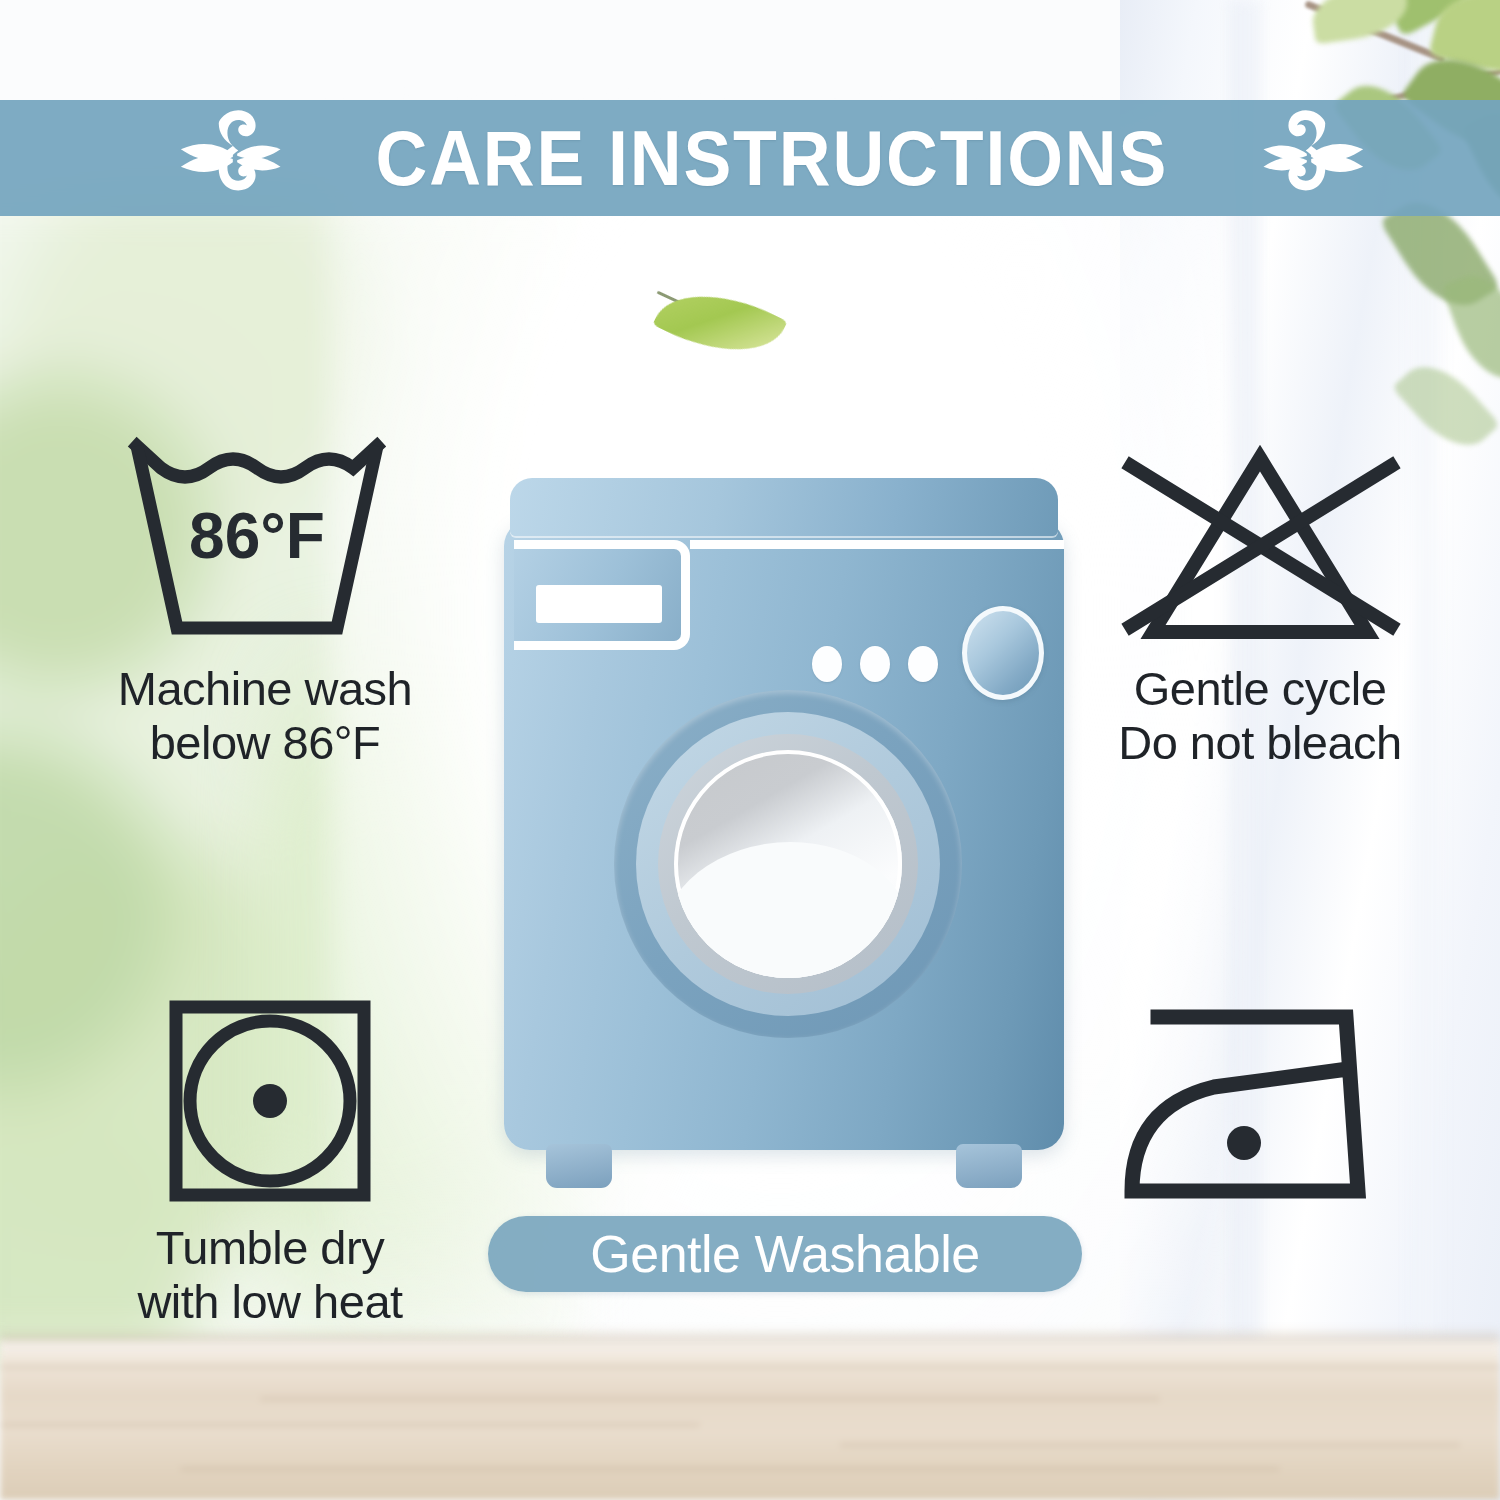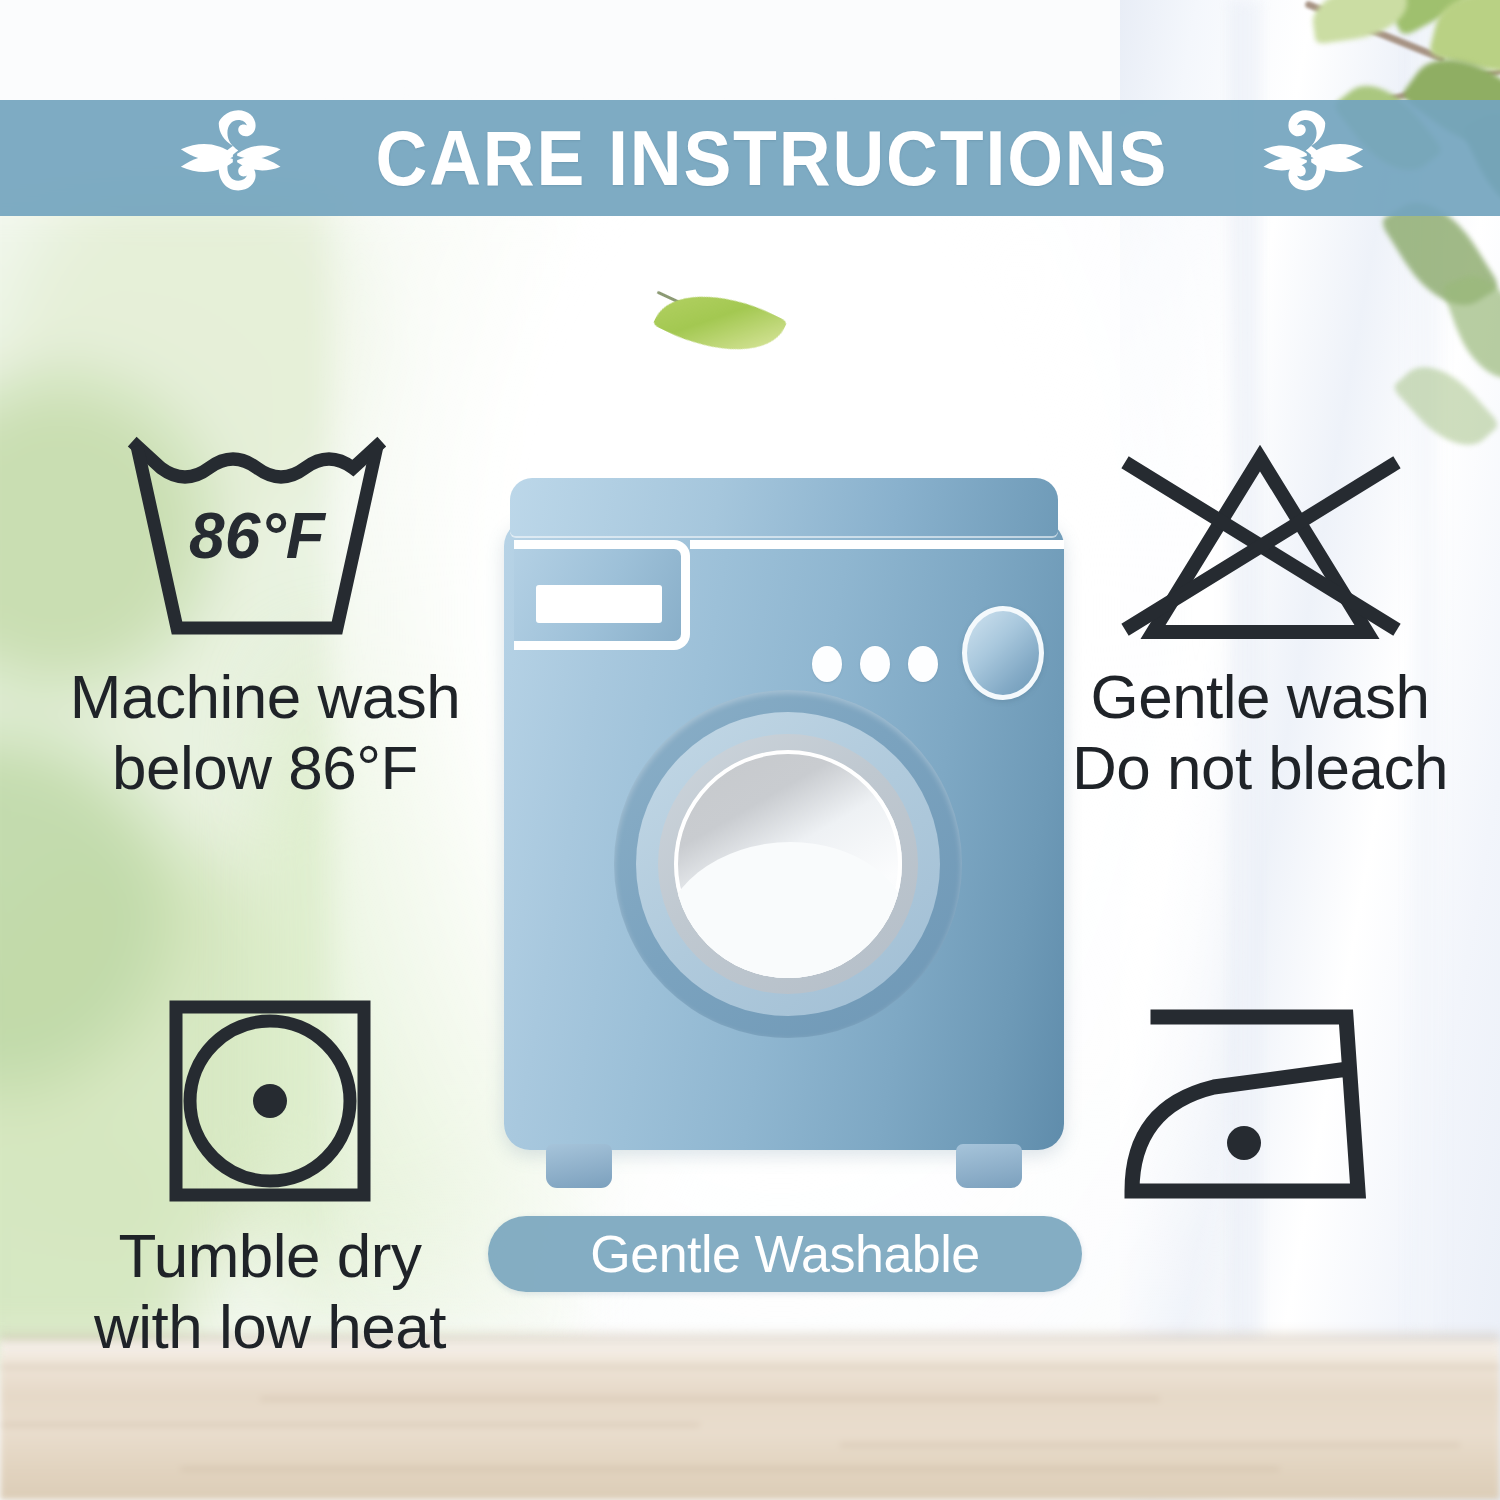--- a/index.html
+++ b/index.html
@@ -110,33 +110,33 @@
     text-shadow:0 1px 2px rgba(70,110,135,.25);
   }
   .fleur { width:132px; height:104px; flex:0 0 auto; }
   .fleur.right { transform:scaleX(-1); }
 
   
   .cell { position:absolute; text-align:center; }
   .cell .glyph { display:flex; align-items:flex-end; justify-content:center; }
   .cell .caption {
     color:#1f2328;
-    font-size:62px;
+    font-size:47px;
     line-height:1.14;
     letter-spacing:-.5px;
     white-space:pre-line;
     margin-top:14px;
   }
 
   #cell-wash   { left:30px;   top:436px;  width:470px; }
   #cell-bleach { left:1025px; top:436px;  width:470px; }
   #cell-dry    { left:20px;   top:995px;  width:500px; }
   #cell-iron   { left:1020px; top:995px;  width:480px; }
 
-  #cell-wash .glyph,#cell-bleach .glyph { height:212px;font-style:italic; }
+  #cell-wash .glyph,#cell-bleach .glyph { height:212px; }
   #cell-dry  .glyph,#cell-iron  .glyph  { height:212px; }
 
   
   #washer {
     position:absolute; left:504px; top:478px; width:560px; height:700px;
   }
   #washer-body {
     position:absolute; left:0; top:42px; width:560px; height:630px;
     border-radius:26px;
     background:linear-gradient(100deg,
@@ -313,21 +313,21 @@
 </div>
 
 <div class="cell" id="cell-bleach">
   <div class="glyph">
     <svg width="330" height="212" viewBox="0 0 330 212">
       <path d="M165 22 L272 196 L58 196 Z" fill="none" stroke="#262b31" stroke-width="14" stroke-linejoin="miter"></path>
       <line x1="36" y1="30" x2="296" y2="190" stroke="#262b31" stroke-width="14" stroke-linecap="square"></line>
       <line x1="296" y1="30" x2="36" y2="190" stroke="#262b31" stroke-width="14" stroke-linecap="square"></line>
     </svg>
   </div>
-  <div class="caption">Gentle wash
+  <div class="caption">Gentle cycle
 Do not bleach</div>
 </div>
 
 <div class="cell" id="cell-dry">
   <div class="glyph">
     <svg width="212" height="212" viewBox="0 0 212 212">
       <rect x="12" y="12" width="188" height="188" fill="none" stroke="#262b31" stroke-width="13"></rect>
       <circle cx="106" cy="106" r="80" fill="none" stroke="#262b31" stroke-width="13"></circle>
       <circle cx="106" cy="106" r="17" fill="#262b31"></circle>
     </svg>

